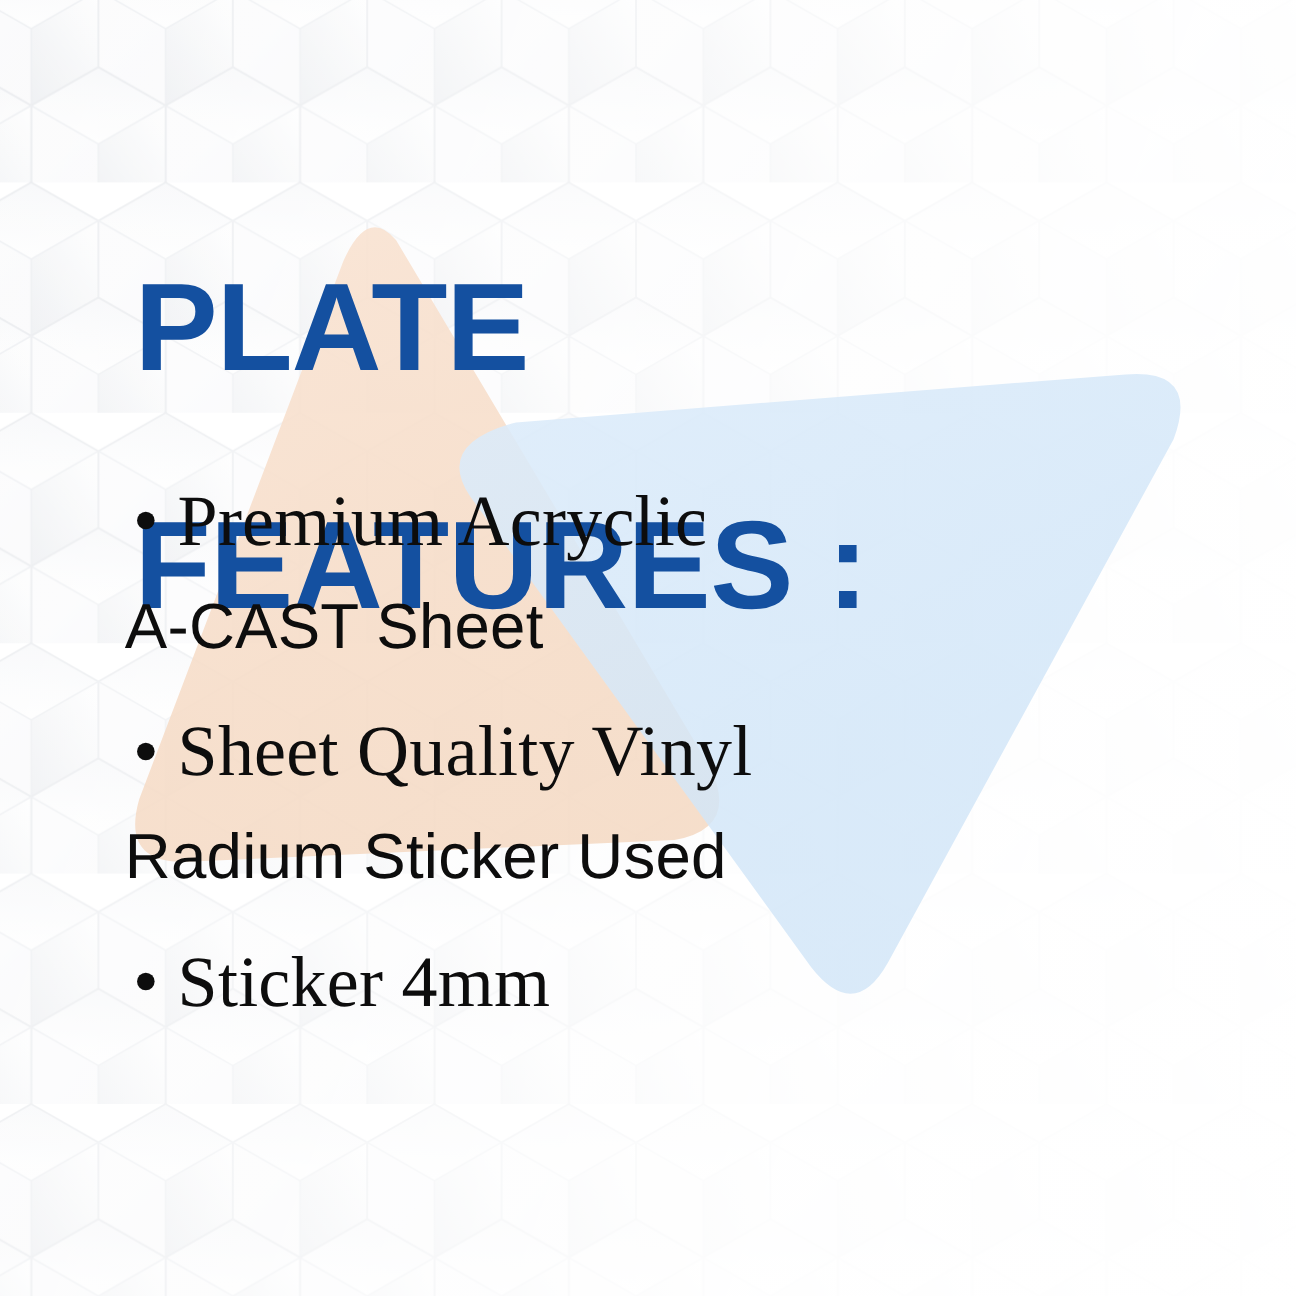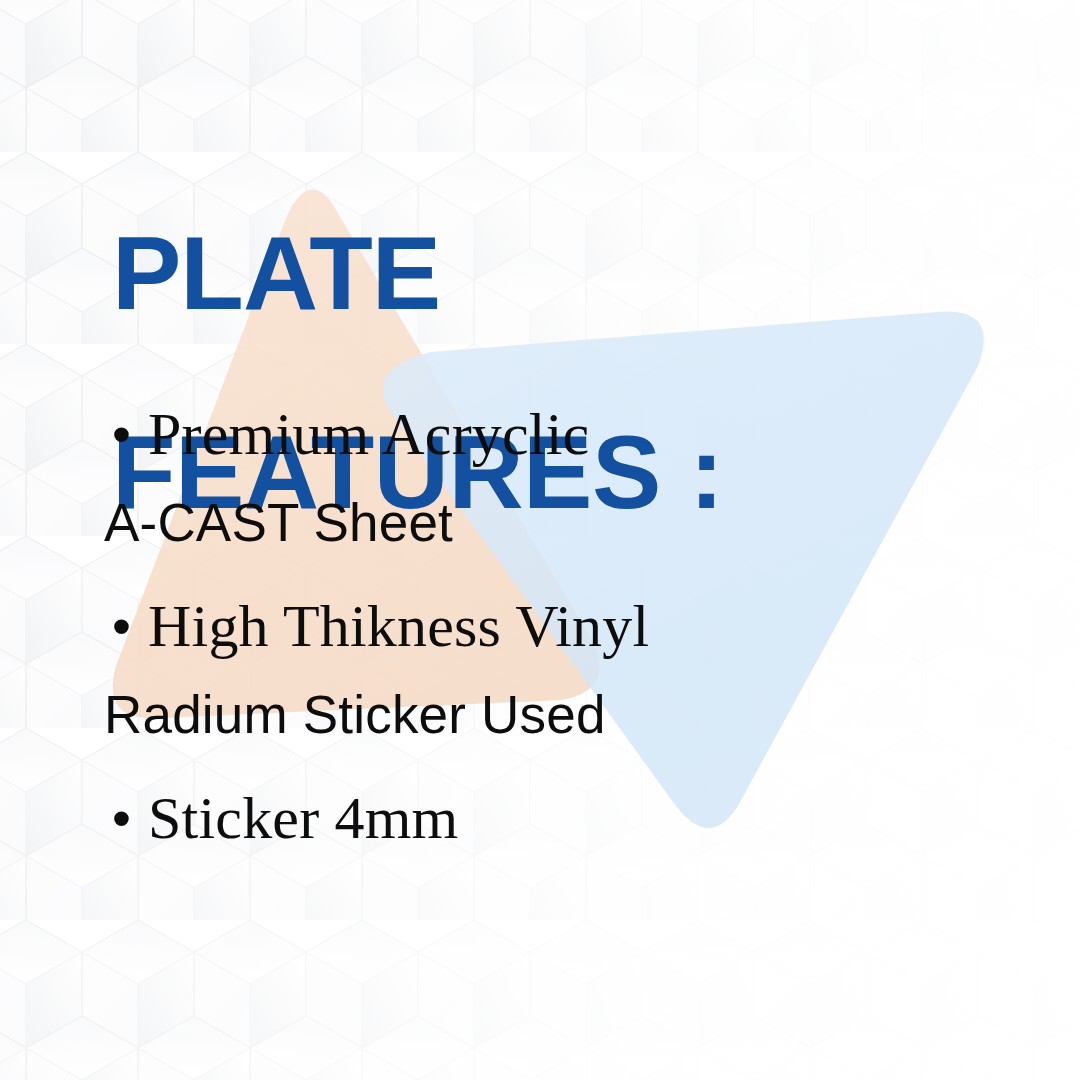--- a/index.html
+++ b/index.html
@@ -210,21 +210,21 @@
         <div class="bullet-row">
           <span class="bullet-dot">•</span>
           <span class="bullet-main">Premium Acryclic</span>
         </div>
         <div class="bullet-sub">A-CAST Sheet</div>
       </div>
 
       <div class="bullet-item">
         <div class="bullet-row">
           <span class="bullet-dot">•</span>
-          <span class="bullet-main">High Thikness Vinyl</span>
+          <span class="bullet-main">Sheet Quality Vinyl</span>
         </div>
         <div class="bullet-sub">Radium Sticker Used</div>
       </div>
 
       <div class="bullet-item">
         <div class="bullet-row">
           <span class="bullet-dot">•</span>
           <span class="bullet-main">Sticker 4mm</span>
         </div>
       </div>

